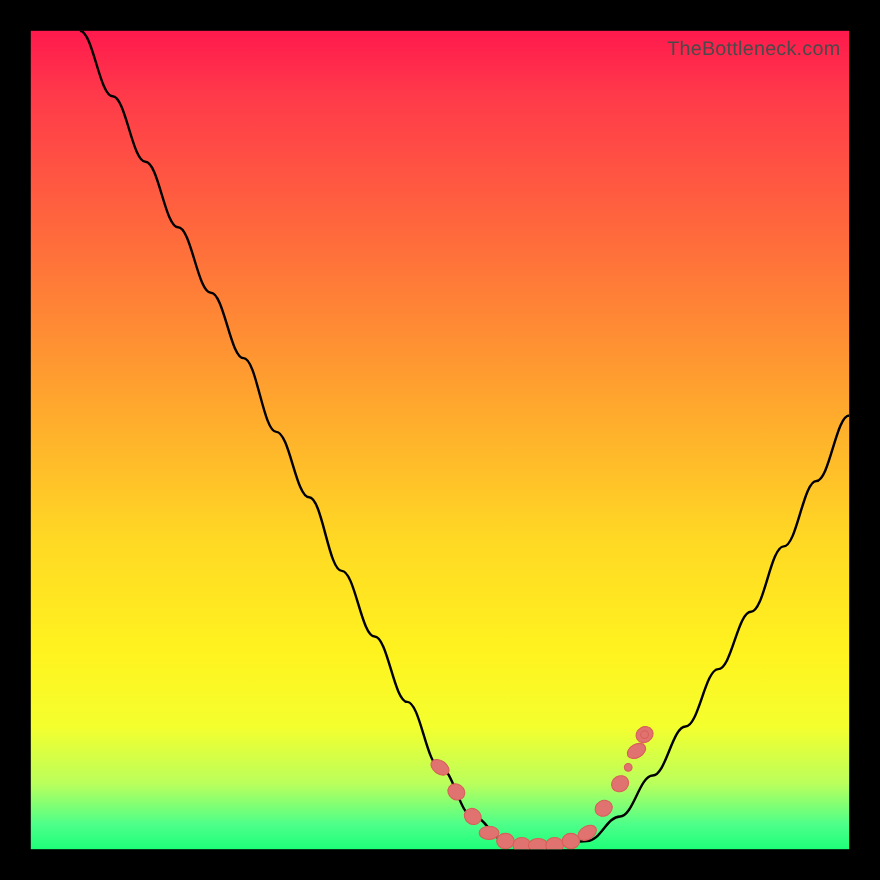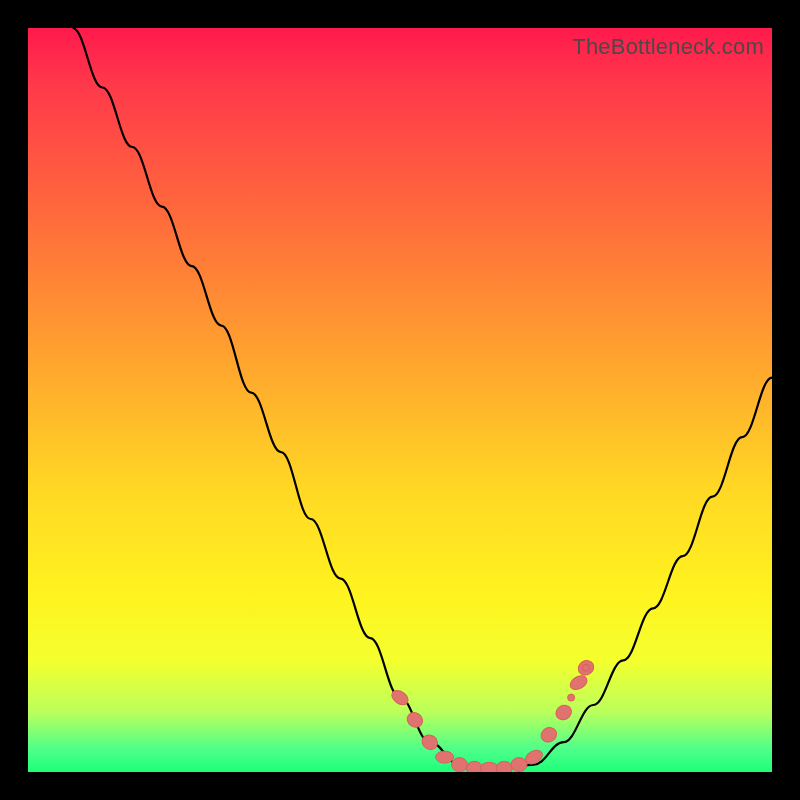--- a/index.html
+++ b/index.html
@@ -38,21 +38,21 @@
       #baff5c 92%,
       #4dff8a 97%,
       #1eff78 100%
     );
   }
   .watermark {
     position: absolute;
     top: 6px;
     right: 8px;
     color: #4a4a4a;
-    font-size: 22px;
+    font-size: 18px;
     font-weight: 500;
     letter-spacing: 0.2px;
     user-select: none;
   }
   svg.curve {
     position: absolute;
     left: 0;
     top: 0;
     width: 744px;
     height: 744px;

